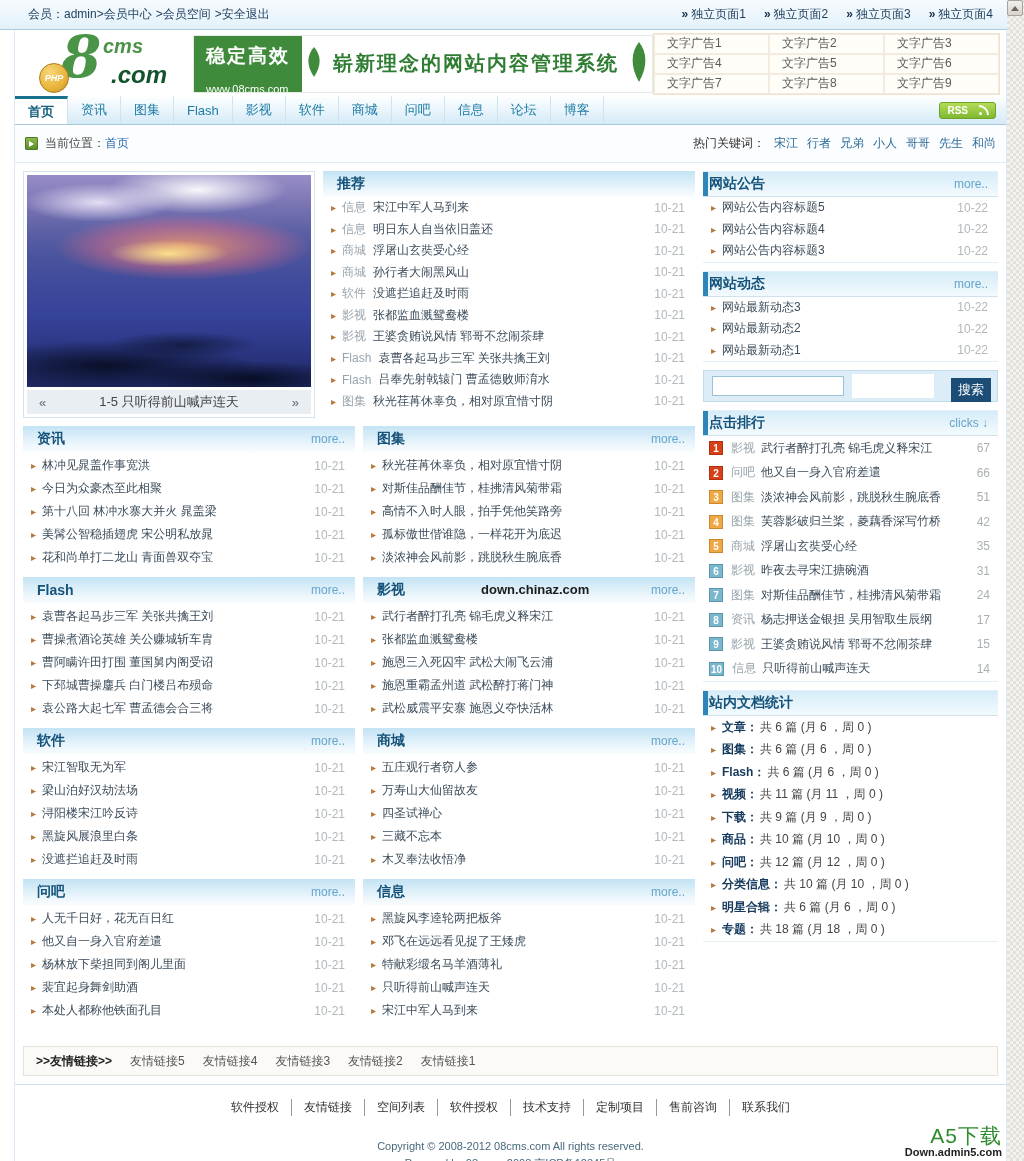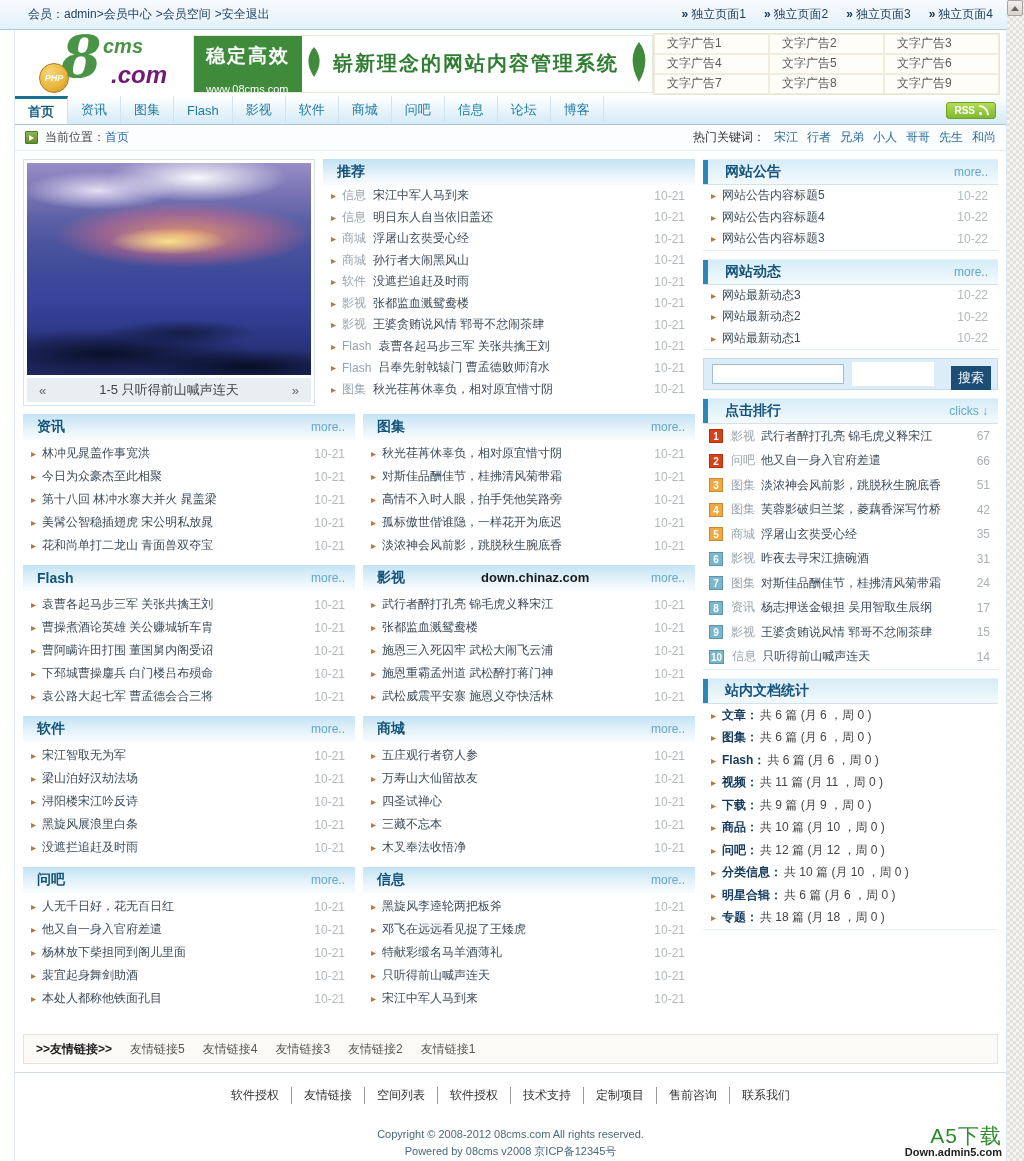--- a/index.html
+++ b/index.html
@@ -37,47 +37,47 @@
   
   .wrapper{background:#fff;margin:0 17px 0 14px;border-left:1px solid #dce9f2;border-right:1px solid #dce9f2;}
   
   .header{display:flex;align-items:center;padding:5px 6px 4px 6px;height:66px;background:#fff;}
   .logo{position:relative;width:172px;height:58px;flex:0 0 auto;}
   .logo .eight{
     position:absolute;left:40px;top:-8px;font-family:"DejaVu Serif","Liberation Serif",serif;
     font-style:italic;font-weight:bold;font-size:58px;color:#4a9447;line-height:60px;
   }
   .logo .cms{position:absolute;left:82px;top:0;font-style:italic;font-weight:bold;font-size:20px;color:#4a9447;}
-  .logo .com{position:absolute;left:90px;top:26px;font-style:italic;font-weight:bold;font-size:24px;color:#701a75;}
+  .logo .com{position:absolute;left:90px;top:26px;font-style:italic;font-weight:bold;font-size:24px;color:#14532d;}
   .logo .coin{
     position:absolute;left:18px;bottom:0;width:30px;height:30px;border-radius:50%;
     background:radial-gradient(circle at 35% 30%,#f6d676,#e8b53c 60%,#c08c20);
     border:1px solid #b07c18;color:#fff;font-size:9px;font-weight:bold;font-style:italic;
     display:flex;align-items:center;justify-content:center;
   }
   .banner{flex:0 0 460px;height:58px;border:1px solid #e2ecdf;background:#fff;display:flex;align-items:stretch;overflow:hidden;}
   .banner .bleft{background:#3f8b3b;width:108px;padding:7px 0 0 12px;color:#fff;}
   .banner .btitle{font-size:19px;letter-spacing:2px;font-weight:bold;}
   .banner .burl{font-size:11px;margin-top:14px;}
   .banner .leaf{align-self:center;margin:0 4px;flex:0 0 auto;}
   .banner .slogan{flex:1;display:flex;align-items:center;justify-content:center;color:#2e7d32;font-size:20px;font-weight:bold;letter-spacing:2px;}
   .ads{margin-left:auto;width:352px;height:62px;border:1px solid #eee3d2;background:#fffdf8;display:grid;grid-template-columns:1fr 1fr 1fr;grid-template-rows:1fr 1fr 1fr;}
   .ads .ad{border:1px solid #f3ebdd;display:flex;align-items:center;padding-left:12px;color:#5a5a5a;font-size:12px;}
   
   .nav{display:flex;height:29px;background:linear-gradient(180deg,#feffff,#d4eaf7);border-bottom:1px solid #a8c8da;align-items:stretch;}
   .tab{padding:0 13px;display:flex;align-items:center;font-size:13px;color:#1e7ba5;border-right:1px solid #cfe4f1;}
   .tab[data-active="true"]{background:#fff;border-top:3px solid #17718f;color:#135f7e;font-weight:bold;}
-  .rss-btn{margin-left:auto;align-self:center;margin-right:10px;display:flex;align-items:center;gap:4px;
+  .rss-btn{margin-left:auto;align-self:center;margin-right:10px;display:flex;align-items:center;gap:11px;
     background:linear-gradient(180deg,#b4dc56,#7fb832);border:1px solid #6da426;border-radius:3px;
     color:#fff;font-size:10px;font-weight:bold;padding:2px 7px;}
   .rss-wave{position:relative;width:9px;height:9px;display:inline-block;}
   .rss-wave::before{content:"";position:absolute;left:0;bottom:0;width:3px;height:3px;background:#fff;border-radius:50%;}
   .rss-wave::after{content:"";position:absolute;left:0;bottom:0;width:8px;height:8px;border-top:2px solid #fff;border-right:2px solid #fff;border-radius:0 100% 0 0;}
   
-  .crumbbar{height:26px;display:flex;align-items:center;padding:0 10px;border-bottom:1px solid #e2edf5;background:#fcfdfe;font-size:12px;}
+  .crumbbar{height:38px;display:flex;align-items:center;padding:0 10px;border-bottom:1px solid #e2edf5;background:#fcfdfe;font-size:12px;}
   .loc-icon{width:13px;height:13px;background:linear-gradient(180deg,#8cb84c,#5d8c2c);border:1px solid #4c7a20;border-radius:1px;
     display:flex;align-items:center;justify-content:center;margin-right:7px;}
   .loc-icon .tri{width:0;height:0;border-top:3px solid transparent;border-bottom:3px solid transparent;border-left:5px solid #fff;}
   .loc-label{color:#444;}
   .loc-link{color:#2a6db5;}
   .hotkeys{margin-left:auto;display:flex;align-items:center;color:#333;}
   .hotkeys .kw{color:#2a6d9a;margin-left:9px;}
   
   .main{display:flex;gap:8px;padding:8px;}
   .col-left{width:672px;flex:0 0 auto;}
@@ -112,21 +112,21 @@
   
   .rec-box{flex:1;min-width:0;}
   .rec-box .item{height:21.5px;}
   
   .sec-box{flex:1;min-width:0;position:relative;}
   .sec-box .items{padding-top:2px;}
   .wm-chinaz{position:absolute;left:118px;top:5px;font-size:13px;color:#1b1b1b;font-weight:bold;}
   
   .side-box{margin-bottom:8px;border-bottom:1px solid #e4eef5;}
   .side-head{height:26px;display:flex;align-items:center;position:relative;
-    background:linear-gradient(180deg,#d6ecf8,#f3fafd);border-bottom:1px solid #cfe2ee;border-top:1px solid #e4f0f7;padding-left:22px;}
+    background:linear-gradient(180deg,#d6ecf8,#f3fafd);border-bottom:1px solid #cfe2ee;border-top:1px solid #e4f0f7;padding-left:6px;}
   .side-head::before{content:"";position:absolute;left:0;top:0;width:5px;height:100%;background:#2e86b8;}
   .side-head .sec-title{margin-left:0;}
   .side-box .item{height:21.5px;}
   
   .search-bar{height:32px;background:#dcedf8;border:1px solid #c3dcec;display:flex;align-items:center;padding:0 6px;margin-bottom:8px;}
   .search-input{width:132px;height:20px;border:1px solid #9cc0d6;background:#fff;margin-left:2px;font-size:12px;padding:0 3px;}
   .search-spacer{width:82px;height:24px;background:#fff;margin-left:8px;}
   .search-btn{margin-left:auto;width:40px;height:24px;background:#1c4d77;color:#fff;border:none;font-size:13px;cursor:pointer;font-family:inherit;margin-top:8px;}
   
   .rank-item{height:24.5px;display:flex;align-items:center;font-size:12px;overflow:hidden;}

